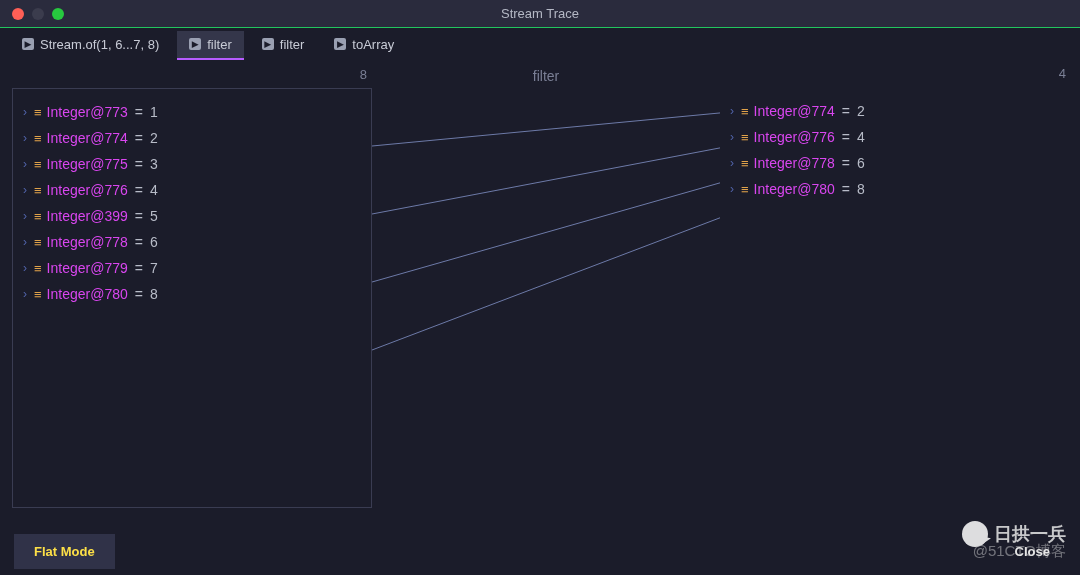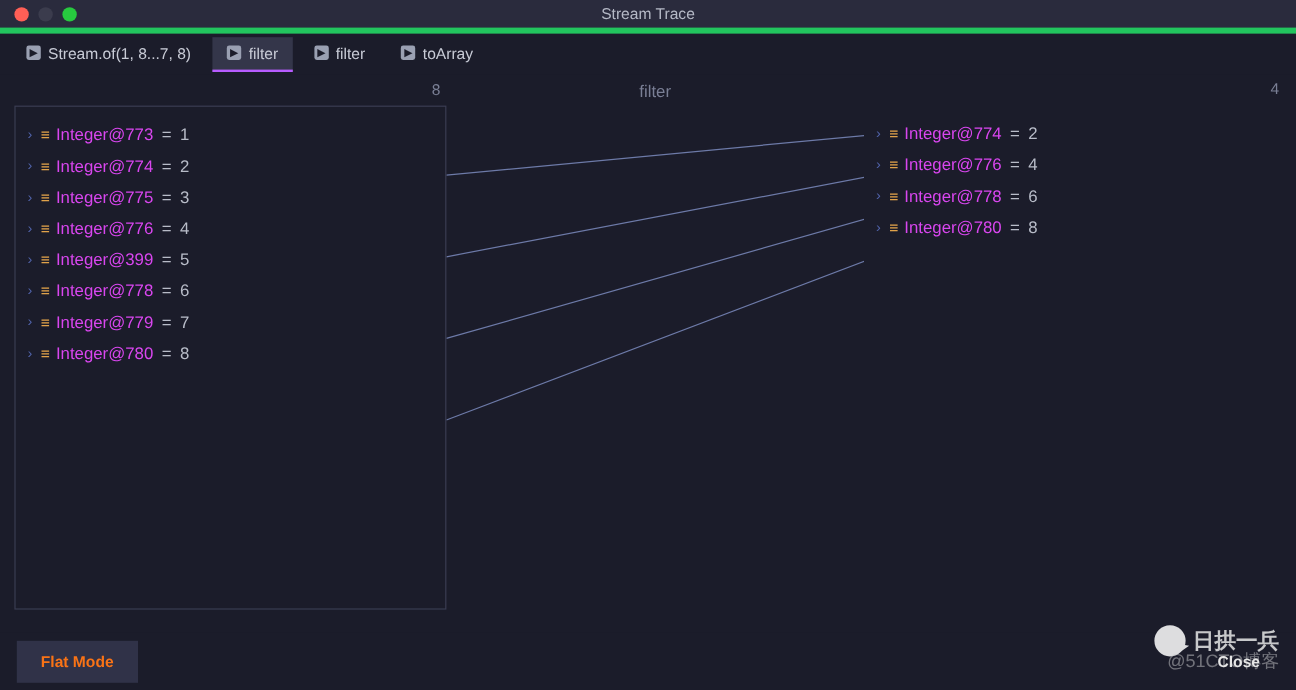--- a/index.html
+++ b/index.html
@@ -5,21 +5,21 @@
     * { margin: 0; padding: 0; box-sizing: border-box; }
     body {
       width: 1080px; height: 575px;
       background: #1b1c2a;
       font-family: -apple-system, "Segoe UI", Helvetica, Arial, sans-serif;
       font-size: 13px; color: #b8bcc8; overflow: hidden;
       position: relative;
     }
     .titlebar {
       height: 28px; display: flex; align-items: center;
-      background: #2a2b3d; border-bottom: 5px solid #22c55e;
+      background: #2a2b3d; border-bottom: 1px solid #22c55e;
       position: relative;
     }
     .traffic-lights { display: flex; gap: 8px; padding-left: 12px; }
     .traffic-dot { width: 12px; height: 12px; border-radius: 50%; }
     .traffic-close { background: #ff5f56; }
     .traffic-min { background: #3b3c4d; }
     .traffic-max { background: #27c93f; }
     .title {
       position: absolute; left: 0; right: 0; text-align: center;
       color: #b4b8c5; font-size: 13px; pointer-events: none;
@@ -71,21 +71,21 @@
     .row .bars { color: #e0a24a; font-size: 13px; letter-spacing: -2px; }
     .row .ref { color: #d946ef; font-weight: 500; }
     .row .eq { color: #b8bcc8; }
     .row .val { color: #b8bcc8; }
     .footer {
       position: absolute; bottom: 0; left: 0; right: 0; height: 48px;
       display: flex; align-items: center; padding: 0 14px;
       background: #1b1c2a;
     }
     .btn-flat {
-      background: #303248; color: #f97316; font-weight: 700;
+      background: #303248; color: #fde047; font-weight: 700;
       padding: 10px 20px; border: none; cursor: pointer; font-size: 13px;
     }
     .btn-close {
       margin-left: auto; background: transparent; color: #e5e5e5;
       font-weight: 700; padding: 10px 16px; border: none; cursor: pointer;
       font-size: 13px;
     }
     .watermark {
       position: absolute; right: 14px; bottom: 28px;
       color: #e6e6e6; opacity: 0.85; font-size: 18px;
@@ -112,21 +112,21 @@
     <div class="traffic-dot traffic-close"></div>
     <div class="traffic-dot traffic-min"></div>
     <div class="traffic-dot traffic-max"></div>
   </div>
   <div class="title">Stream Trace</div>
 </div>
 
 <div class="tabs" id="tabs">
     <div class="tab">
       <span class="t-icon">▶</span>
-      <span>Stream.of(1, 8...7, 8)</span>
+      <span>Stream.of(1, 6...7, 8)</span>
     </div>
     <div class="tab active">
       <span class="t-icon">▶</span>
       <span>filter</span>
     </div>
     <div class="tab">
       <span class="t-icon">▶</span>
       <span>filter</span>
     </div>
     <div class="tab">

